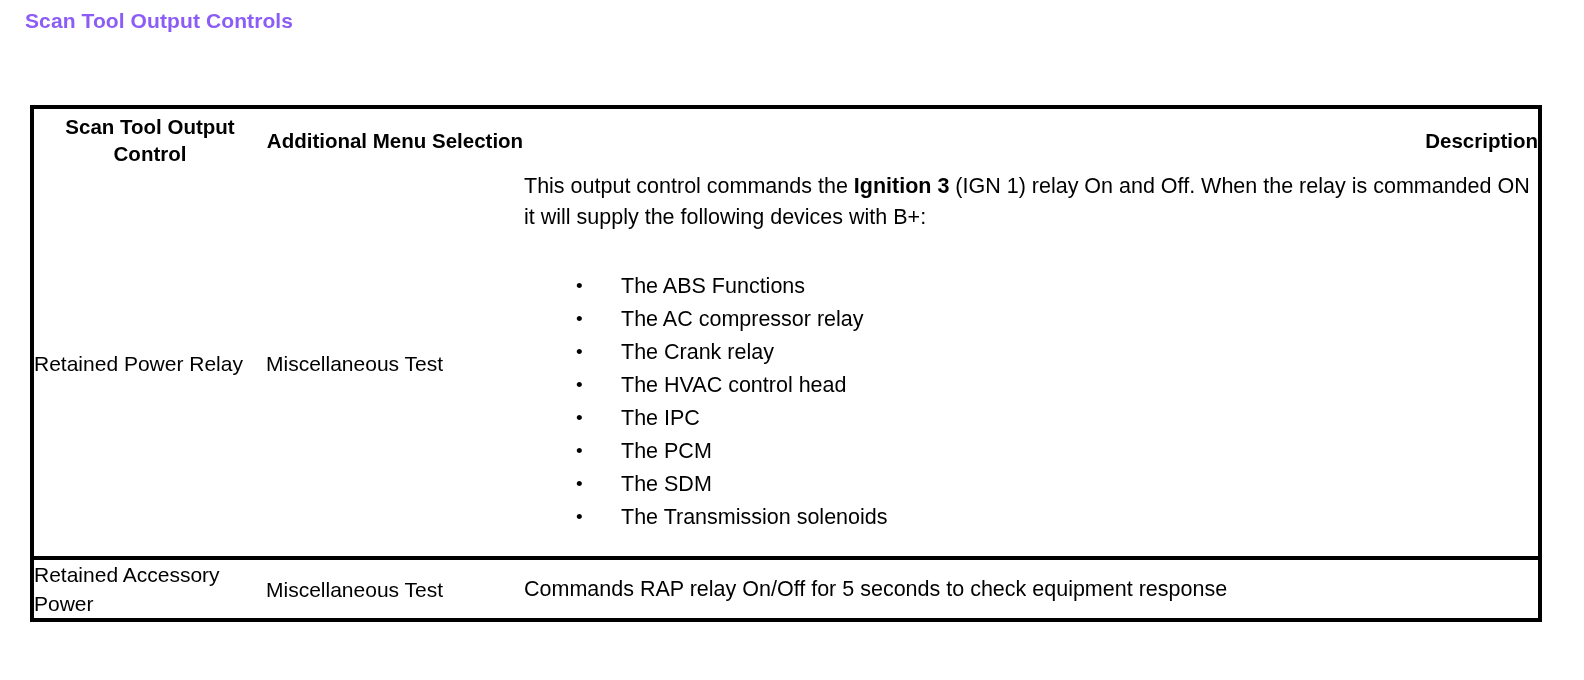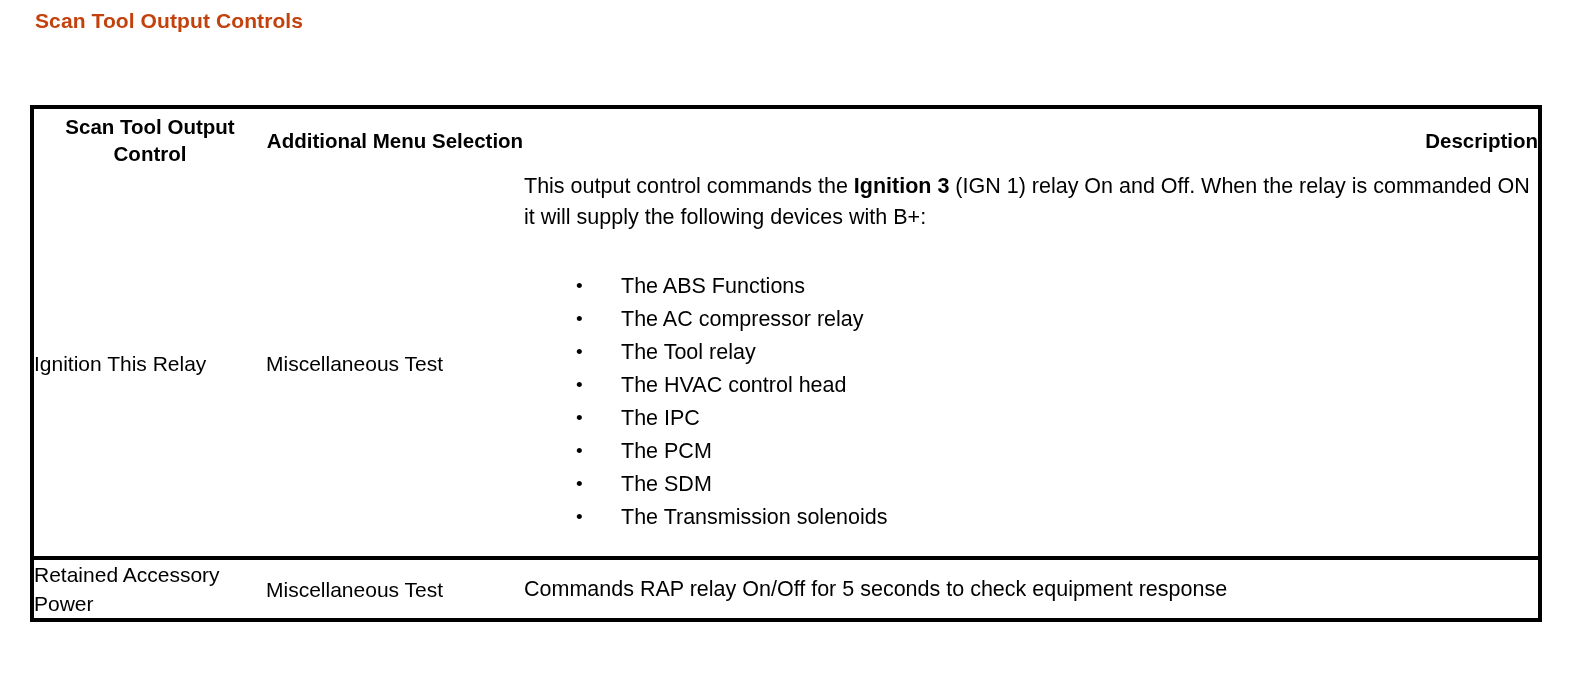--- a/index.html
+++ b/index.html
@@ -11,26 +11,26 @@
     width: 1584px;
     height: 680px;
     font-family: "Liberation Sans", sans-serif;
     color: #000000;
     overflow: hidden;
     position: relative;
   }
 
   .page-title {
     position: absolute;
-    left: 35px;
+    left: 25px;
     top: 9px;
     font-size: 21px;
     font-weight: bold;
     letter-spacing: 0.1px;
-    color: #c2410c;
+    color: #8b5cf6;
   }
 
   .table-wrap {
     position: absolute;
     left: 30px;
     top: 105px;
     width: 1512px;
   }
 
   table.spec-table {
@@ -143,28 +143,28 @@
     <thead>
       <tr>
         <th class="head-center col-div-r">Scan Tool Output Control</th>
         <th class="head-center col-div-r">Additional Menu Selection</th>
         <th class="head-desc">Description</th>
       </tr>
     </thead>
     <tbody>
 
       <tr>
-        <td class="cell-label col-div-r">Ignition This Relay</td>
+        <td class="cell-label col-div-r">Retained Power Relay</td>
         <td class="cell-label col-div-r">Miscellaneous Test</td>
         <td class="cell-desc">
           <p class="desc-para"><span>This output control commands the </span><span class="emph">Ignition 3</span><span> (IGN 1) relay On and Off. When the relay is commanded ON it will supply the following devices with B+:</span></p>
           <ul class="device-list">
             <li>The ABS Functions</li>
             <li>The AC compressor relay</li>
-            <li>The Tool relay</li>
+            <li>The Crank relay</li>
             <li>The HVAC control head</li>
             <li>The IPC</li>
             <li>The PCM</li>
             <li>The SDM</li>
             <li>The Transmission solenoids</li>
           </ul>
         </td>
       </tr>
 
       <tr class="row-sep">

